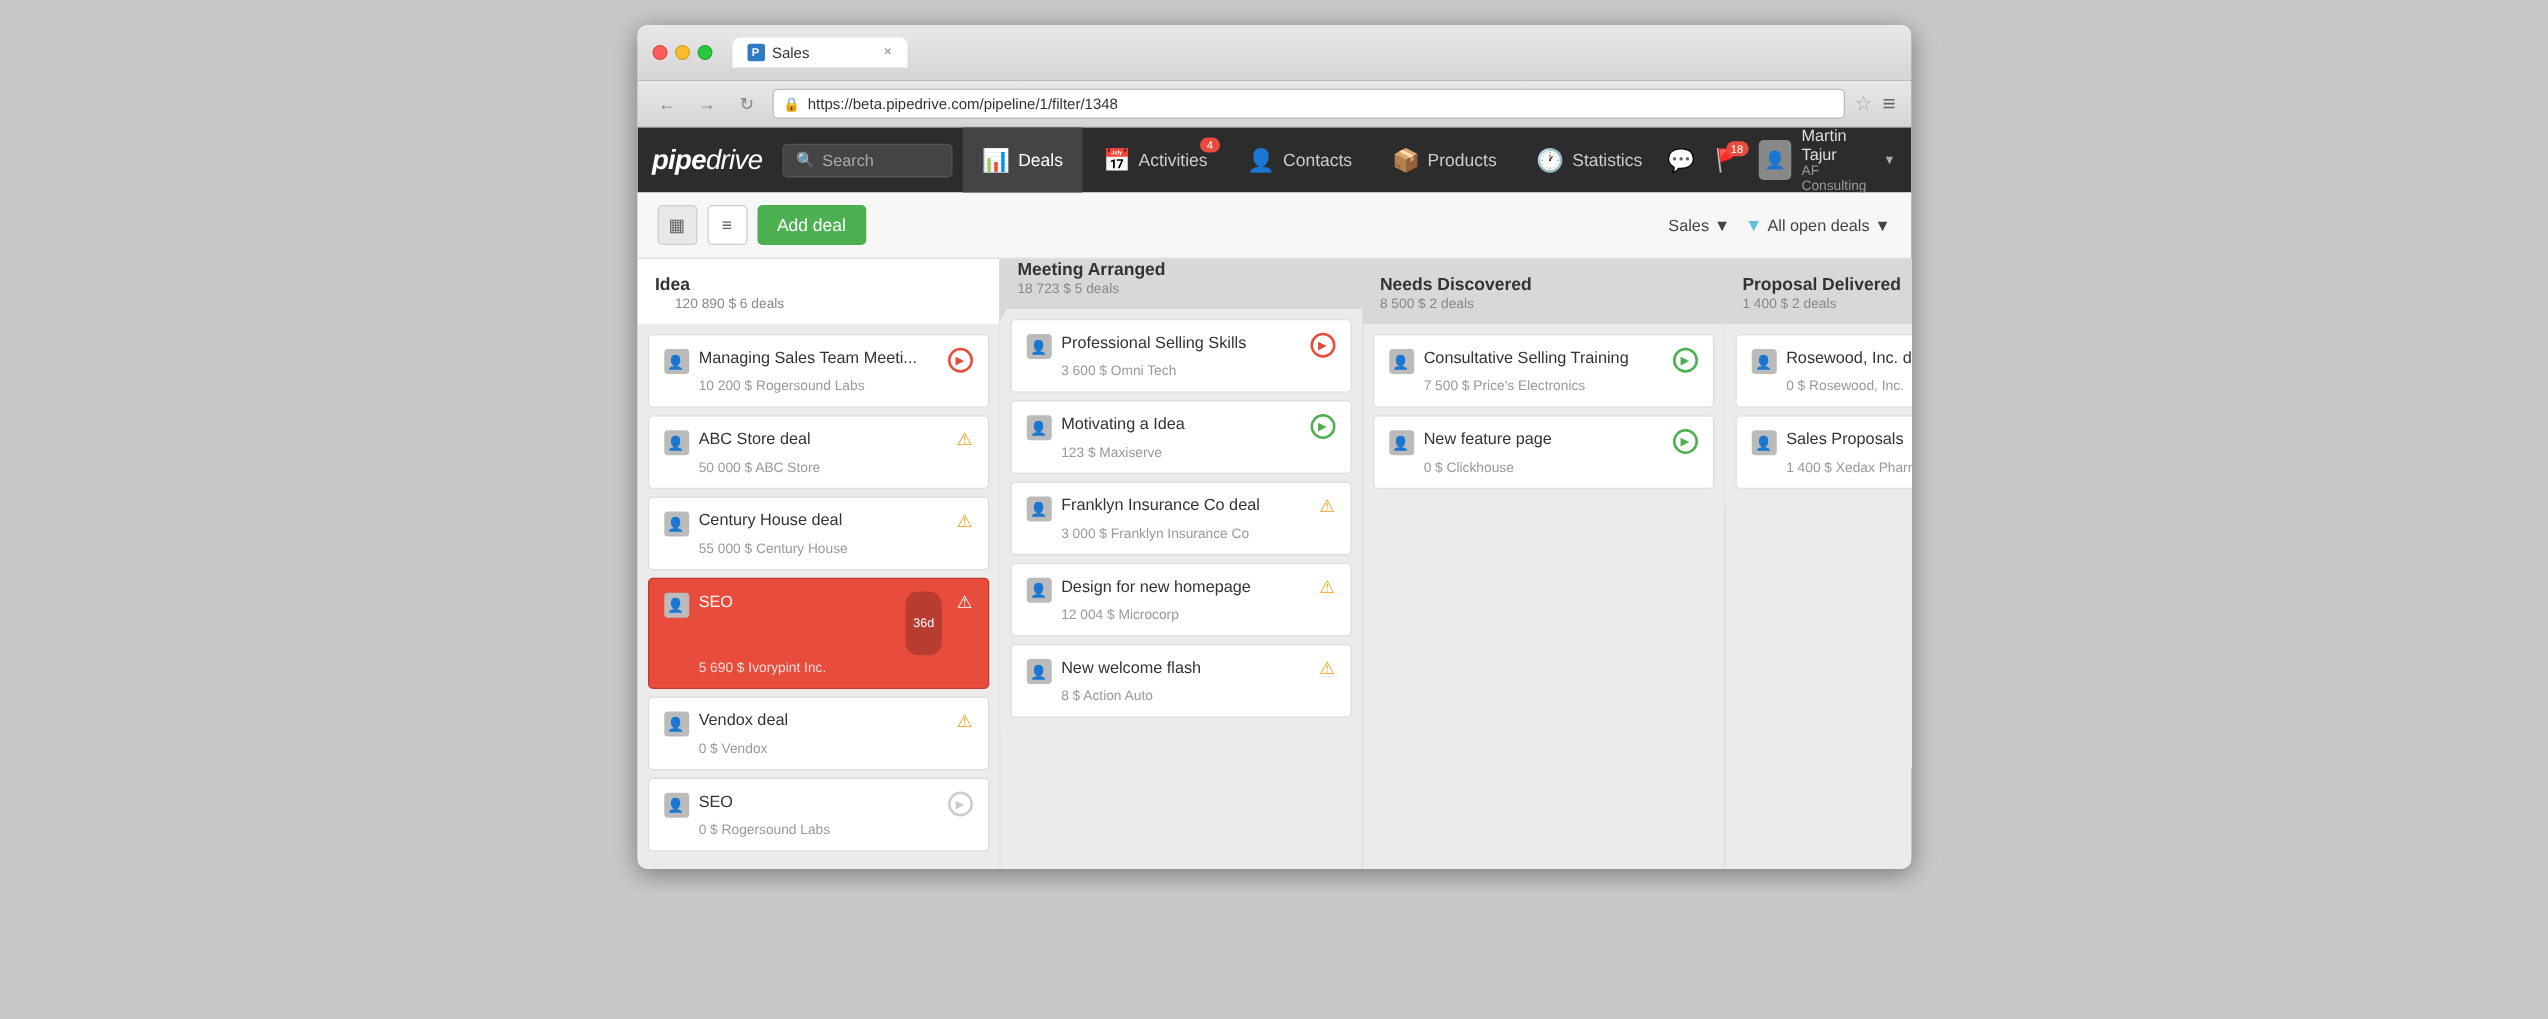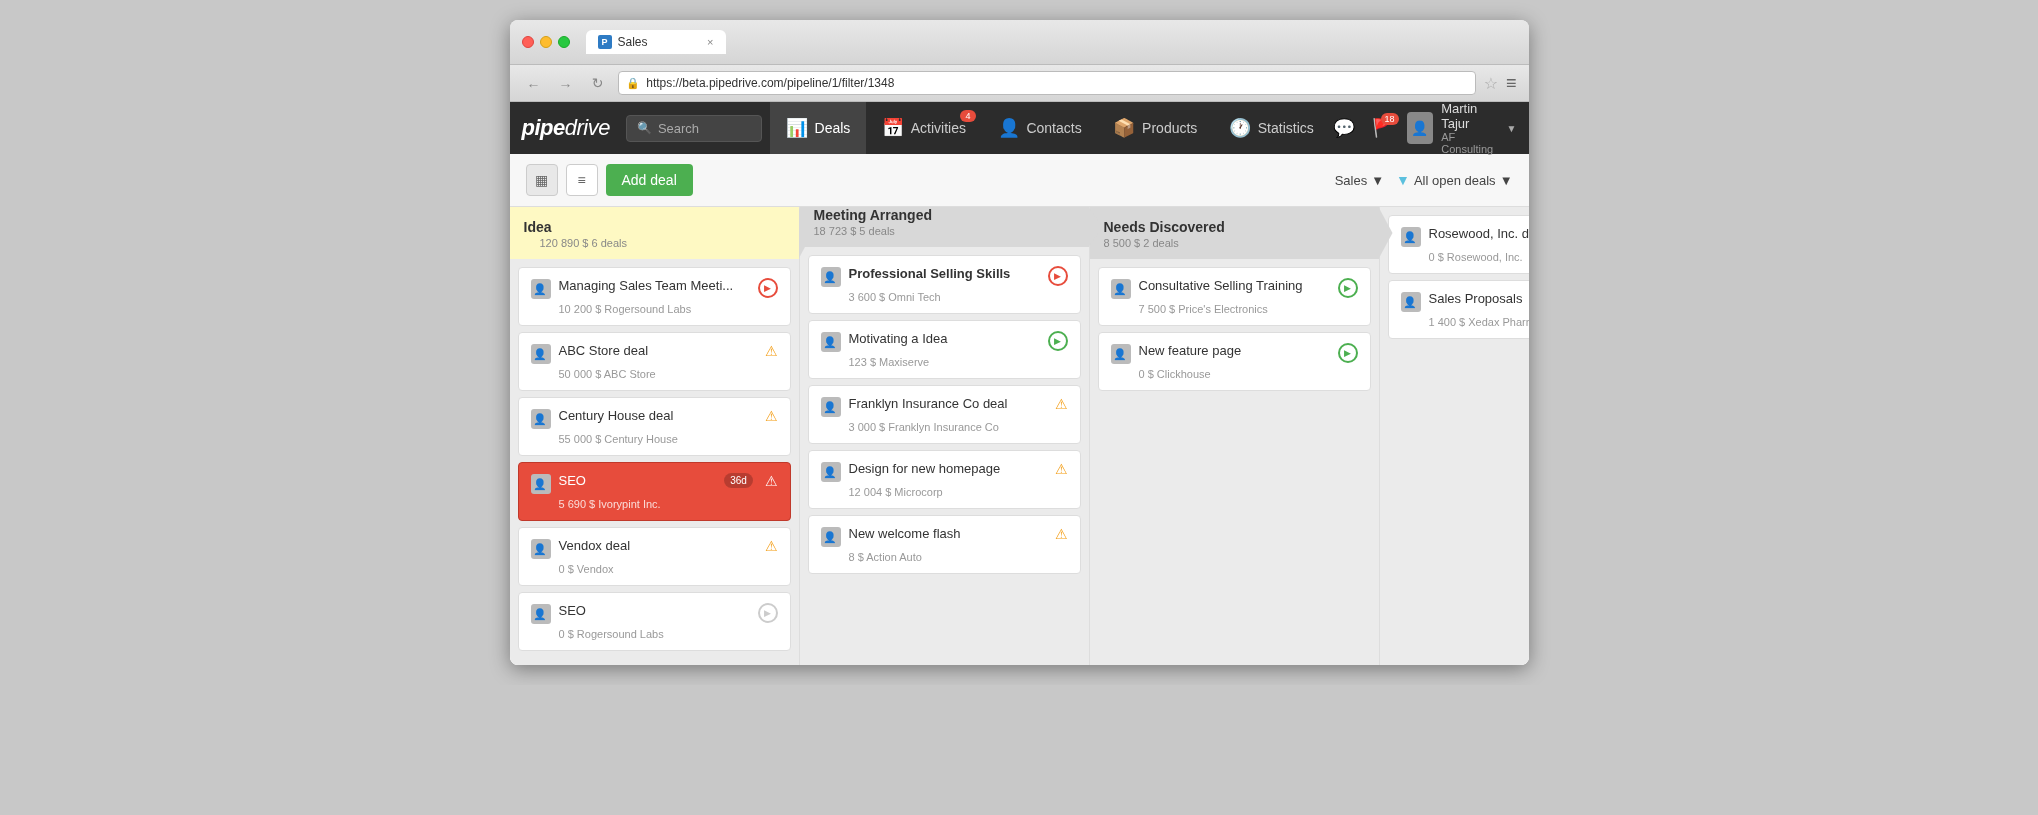--- a/index.html
+++ b/index.html
@@ -423,21 +423,21 @@
         <div class="filter-dropdown">
           <span class="filter-icon">▼</span>
           <span>All open deals</span>
           <span>▼</span>
         </div>
       </div>
     </div>
 
     <div class="pipeline" id="pipeline-board">
         <div class="pipeline-column">
-          <div style="background: #fef9c3; padding: 12px 14px 10px; position: relative; margin-bottom: 0px;">
+          <div style="background: #ffffff; padding: 12px 14px 10px; position: relative; margin-bottom: 0px;">
             <div style="position: absolute; right: -14px; top: 0px; bottom: 0px; width: 14px; background: rgb(216, 216, 216); clip-path: polygon(0px 0px, 100% 50%, 0px 100%); z-index: 2;"></div>
             <div style="font-size: 14px; font-weight: 600; color: rgb(51, 51, 51);">Idea</div>
             <div style="font-size: 11px; color: rgb(136, 136, 136); margin-top: 2px; margin-left: 16px;">120 890 $  6 deals</div>
           </div>
           <div style="padding: 8px; background: rgb(235, 235, 235);">
             <div style="background: white; border: 1px solid rgb(221, 221, 221); border-radius: 4px; padding: 10px 12px; margin-bottom: 6px; cursor: pointer; position: relative;">
               <div style="display: flex; align-items: flex-start; gap: 8px;">
                 <div style="width: 20px; height: 20px; border-radius: 3px; background: rgb(187, 187, 187); display: flex; align-items: center; justify-content: center; font-size: 11px; color: white; flex-shrink: 0; margin-top: 1px;">👤</div>
                 <span style="font-size: 13px; font-weight: 500; color: rgb(51, 51, 51); flex: 1 1 0%; line-height: 1.3;">Managing Sales Team Meeti...</span>
                 <div style="width: 20px; height: 20px; border-radius: 50%; border: 2px solid rgb(231, 76, 60); display: flex; align-items: center; justify-content: center; color: rgb(231, 76, 60); font-size: 9px; flex-shrink: 0;">▶</div>
@@ -457,21 +457,21 @@
                 <div style="width: 20px; height: 20px; border-radius: 3px; background: rgb(187, 187, 187); display: flex; align-items: center; justify-content: center; font-size: 11px; color: white; flex-shrink: 0; margin-top: 1px;">👤</div>
                 <span style="font-size: 13px; font-weight: 500; color: rgb(51, 51, 51); flex: 1 1 0%; line-height: 1.3;">Century House deal</span>
                 <span style="color: rgb(243, 156, 18); font-size: 14px; margin-left: 4px;">⚠</span>
               </div>
               <div style="font-size: 11px; color: rgb(153, 153, 153); margin-top: 4px; margin-left: 28px;">55 000 $  Century House</div>
             </div>
             <div style="background: rgb(231, 76, 60); border: 1px solid rgb(192, 57, 43); border-radius: 4px; padding: 10px 12px; margin-bottom: 6px; cursor: pointer; position: relative;">
               <div style="display: flex; align-items: flex-start; gap: 8px;">
                 <div style="width: 20px; height: 20px; border-radius: 3px; background: rgb(187, 187, 187); display: flex; align-items: center; justify-content: center; font-size: 11px; color: white; flex-shrink: 0; margin-top: 1px;">👤</div>
                 <span style="font-size: 13px; font-weight: 500; color: white; flex: 1 1 0%; line-height: 1.3;">SEO</span>
-                <span style="background: rgba(0, 0, 0, 0.2); color: white; border-radius: 10px; font-size: 10px; padding: 2px 6px; white-space: nowrap; margin-left: 4px;">36d</span>
+                <span style="background: rgba(0, 0, 0, 0.2); color: white; border-radius: 10px; font-size: 10px; padding: 20px 6px; white-space: nowrap; margin-left: 4px;">36d</span>
                 <span style="color: white; font-size: 14px; margin-left: 4px;">⚠</span>
               </div>
               <div style="font-size: 11px; color: rgba(255, 255, 255, 0.8); margin-top: 4px; margin-left: 28px;">5 690 $  Ivorypint Inc.</div>
             </div>
             <div style="background: white; border: 1px solid rgb(221, 221, 221); border-radius: 4px; padding: 10px 12px; margin-bottom: 6px; cursor: pointer; position: relative;">
               <div style="display: flex; align-items: flex-start; gap: 8px;">
                 <div style="width: 20px; height: 20px; border-radius: 3px; background: rgb(187, 187, 187); display: flex; align-items: center; justify-content: center; font-size: 11px; color: white; flex-shrink: 0; margin-top: 1px;">👤</div>
                 <span style="font-size: 13px; font-weight: 500; color: rgb(51, 51, 51); flex: 1 1 0%; line-height: 1.3;">Vendox deal</span>
                 <span style="color: rgb(243, 156, 18); font-size: 14px; margin-left: 4px;">⚠</span>
               </div>
@@ -490,21 +490,21 @@
         <div class="pipeline-column">
           <div style="background: rgb(216, 216, 216); padding: 0 14px 10px; position: relative; margin-bottom: 0px;">
             <div style="position: absolute; right: -14px; top: 0px; bottom: 0px; width: 14px; background: rgb(216, 216, 216); clip-path: polygon(0px 0px, 100% 50%, 0px 100%); z-index: 2;"></div>
             <div style="font-size: 14px; font-weight: 600; color: rgb(51, 51, 51);">Meeting Arranged</div>
             <div style="font-size: 11px; color: rgb(136, 136, 136); margin-top: 2px;">18 723 $  5 deals</div>
           </div>
           <div style="padding: 8px; background: rgb(235, 235, 235);">
             <div style="background: white; border: 1px solid rgb(221, 221, 221); border-radius: 4px; padding: 10px 12px; margin-bottom: 6px; cursor: pointer; position: relative;">
               <div style="display: flex; align-items: flex-start; gap: 8px;">
                 <div style="width: 20px; height: 20px; border-radius: 3px; background: rgb(187, 187, 187); display: flex; align-items: center; justify-content: center; font-size: 11px; color: white; flex-shrink: 0; margin-top: 1px;">👤</div>
-                <span style="font-size: 13px; font-weight: 700; color: rgb(51, 51, 51); flex: 1 1 0%; line-height: 1.3;">Professional Selling Skills</span>
+                <span style="font-size: 13px; font-weight: 400; color: rgb(51, 51, 51); flex: 1 1 0%; line-height: 1.3;">Professional Selling Skills</span>
                 <div style="width: 20px; height: 20px; border-radius: 50%; border: 2px solid rgb(231, 76, 60); display: flex; align-items: center; justify-content: center; color: rgb(231, 76, 60); font-size: 9px; flex-shrink: 0;">▶</div>
               </div>
               <div style="font-size: 11px; color: rgb(153, 153, 153); margin-top: 4px; margin-left: 28px;">3 600 $  Omni Tech</div>
             </div>
             <div style="background: white; border: 1px solid rgb(221, 221, 221); border-radius: 4px; padding: 10px 12px; margin-bottom: 6px; cursor: pointer; position: relative;">
               <div style="display: flex; align-items: flex-start; gap: 8px;">
                 <div style="width: 20px; height: 20px; border-radius: 3px; background: rgb(187, 187, 187); display: flex; align-items: center; justify-content: center; font-size: 11px; color: white; flex-shrink: 0; margin-top: 1px;">👤</div>
                 <span style="font-size: 13px; font-weight: 500; color: rgb(51, 51, 51); flex: 1 1 0%; line-height: 1.3;">Motivating a Idea</span>
                 <div style="width: 20px; height: 20px; border-radius: 50%; border: 2px solid rgb(76, 175, 80); display: flex; align-items: center; justify-content: center; color: rgb(76, 175, 80); font-size: 9px; flex-shrink: 0;">▶</div>
               </div>
@@ -555,20 +555,24 @@
               <div style="display: flex; align-items: flex-start; gap: 8px;">
                 <div style="width: 20px; height: 20px; border-radius: 3px; background: rgb(187, 187, 187); display: flex; align-items: center; justify-content: center; font-size: 11px; color: white; flex-shrink: 0; margin-top: 1px;">👤</div>
                 <span style="font-size: 13px; font-weight: 500; color: rgb(51, 51, 51); flex: 1 1 0%; line-height: 1.3;">New feature page</span>
                 <div style="width: 20px; height: 20px; border-radius: 50%; border: 2px solid rgb(76, 175, 80); display: flex; align-items: center; justify-content: center; color: rgb(76, 175, 80); font-size: 9px; flex-shrink: 0;">▶</div>
               </div>
               <div style="font-size: 11px; color: rgb(153, 153, 153); margin-top: 4px; margin-left: 28px;">0 $  Clickhouse</div>
             </div>
           </div>
         </div>
         <div class="pipeline-column">
+          <div style="background: rgb(216, 216, 216); padding: 12px 14px 10px; position: relative; margin-bottom: 0px;">
+            <div style="font-size: 14px; font-weight: 600; color: rgb(51, 51, 51);">Proposal Delivered</div>
+            <div style="font-size: 11px; color: rgb(136, 136, 136); margin-top: 2px;">1 400 $  2 deals</div>
+          </div>
           <div style="padding: 8px; background: rgb(235, 235, 235);">
             <div style="background: white; border: 1px solid rgb(221, 221, 221); border-radius: 4px; padding: 10px 12px; margin-bottom: 6px; cursor: pointer; position: relative;">
               <div style="display: flex; align-items: flex-start; gap: 8px;">
                 <div style="width: 20px; height: 20px; border-radius: 3px; background: rgb(187, 187, 187); display: flex; align-items: center; justify-content: center; font-size: 11px; color: white; flex-shrink: 0; margin-top: 1px;">👤</div>
                 <span style="font-size: 13px; font-weight: 500; color: rgb(51, 51, 51); flex: 1 1 0%; line-height: 1.3;">Rosewood, Inc. deal</span>
               </div>
               <div style="font-size: 11px; color: rgb(153, 153, 153); margin-top: 4px; margin-left: 28px;">0 $  Rosewood, Inc.</div>
             </div>
             <div style="background: white; border: 1px solid rgb(221, 221, 221); border-radius: 4px; padding: 10px 12px; margin-bottom: 6px; cursor: pointer; position: relative;">
               <div style="display: flex; align-items: flex-start; gap: 8px;">

